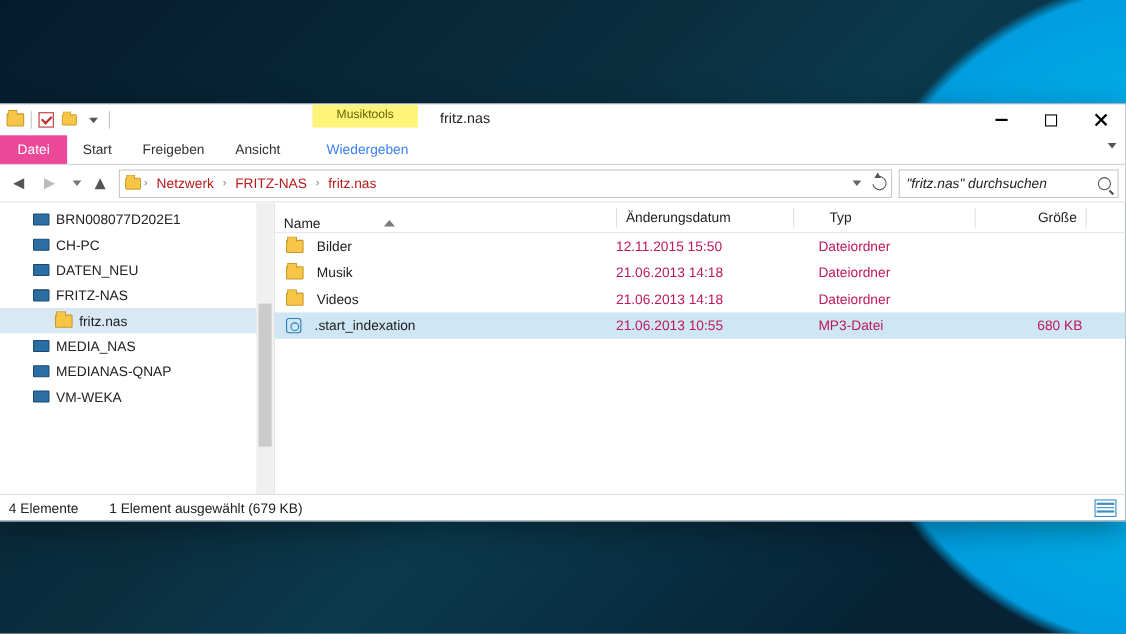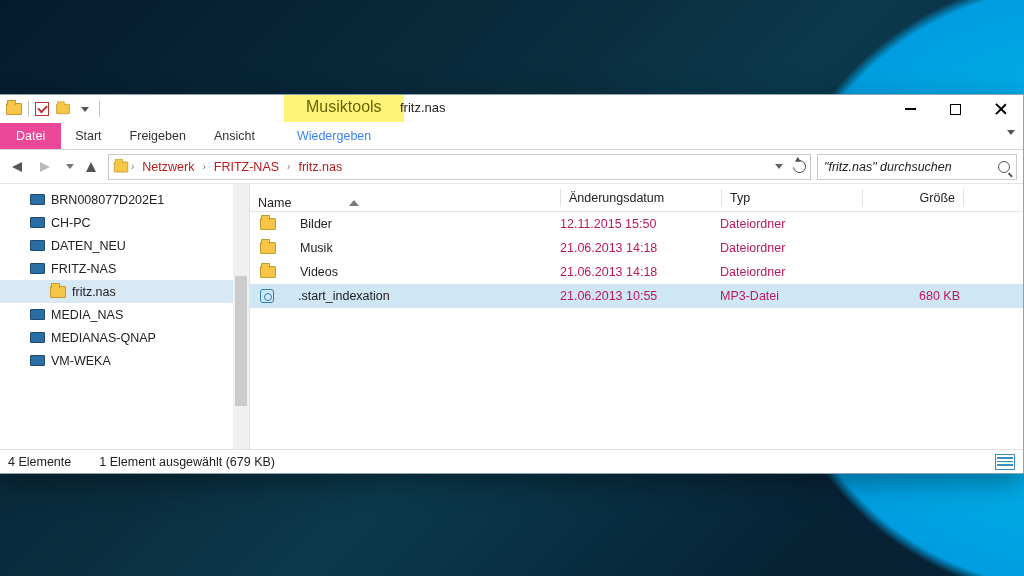--- a/index.html
+++ b/index.html
@@ -28,21 +28,21 @@
   
   .titlebar{height:28px;display:flex;align-items:center;background:#fff;}
   .qat{display:flex;align-items:center;gap:6px;padding:0 6px;}
   .folder-glyph{display:inline-block;width:16px;height:12px;background:#f8c646;border:1px solid #c79a2d;border-radius:1px;position:relative;}
   .folder-glyph::before{content:"";position:absolute;left:0;top:-4px;width:7px;height:4px;background:#f8c646;border:1px solid #c79a2d;border-bottom:none;border-radius:1px 1px 0 0;}
   .qat-sep{width:1px;height:16px;background:#c7c7c7;}
   .check-icon{width:14px;height:14px;border:1px solid #b33;position:relative;}
   .check-icon::after{content:"";position:absolute;left:2px;top:2px;width:7px;height:4px;border-left:2px solid #b33;border-bottom:2px solid #b33;transform:rotate(-45deg);}
   .chev-icon{width:0;height:0;border-left:4px solid transparent;border-right:4px solid transparent;border-top:5px solid #555;margin-left:4px;}
   .music-ctx{
-    position:absolute;left:284px;top:0;padding:3px 22px 6px;background:#fff47a;color:#676500;font-size:16px;
+    position:absolute;left:284px;top:0;padding:3px 22px 6px;background:#fff47a;color:#676500;font-size:11px;
   }
   .title-loc{position:absolute;left:400px;top:5px;font-size:13px;}
   .winctrls{margin-left:auto;display:flex;}
   .winctrl{width:45px;height:28px;display:flex;align-items:center;justify-content:center;}
   .min-bar{width:11px;height:1.5px;background:#000;}
   .max-box{width:11px;height:11px;border:1.5px solid #000;}
   .x-close{width:12px;height:12px;position:relative;}
   .x-close::before,.x-close::after{content:"";position:absolute;left:5px;top:-1px;width:1.5px;height:14px;background:#000;}
   .x-close::before{transform:rotate(45deg);}.x-close::after{transform:rotate(-45deg);}
 
@@ -79,28 +79,28 @@
   .tree-item.selected{background:#d8e8f5;}
   .computer-glyph{width:15px;height:11px;background:#2b6ea3;border:1px solid #1b4a70;border-radius:1px;}
   .navpane-scroll{position:absolute;right:0;top:0;width:16px;height:100%;background:#f0f0f0;}
   .navpane-scroll .thumb{position:absolute;left:2px;top:92px;width:12px;height:130px;background:#cbcbcb;}
 
   
   .listarea{flex:1;display:flex;flex-direction:column;}
   .cols{display:flex;align-items:center;height:28px;border-bottom:1px solid #e6e6e6;color:#2b5d83;position:relative;}
   .col{padding:0 8px;}
   .c-name{flex:0 0 310px;display:flex;align-items:center;gap:8px;margin-top:10px;}
-  .c-date{flex:0 0 160px;}.c-type{flex:0 0 140px;}.c-size{flex:0 0 100px;text-align:right;}
+  .c-date{flex:0 0 160px;}.c-type{flex:0 0 140px;margin-left:24px;}.c-size{flex:0 0 100px;text-align:right;}
   .colsep{width:1px;height:18px;background:#e1e1e1;}
   .sort-ar{width:0;height:0;border-left:5px solid transparent;border-right:5px solid transparent;border-bottom:6px solid #7a7a7a;margin-left:50px;}
   .rows{flex:1;}
   .row{display:flex;align-items:center;height:24px;}
   .row .c-date,.row .c-type,.row .c-size{color:#be185d;}
   .row.selected{background:#cfe6f5;}
-  .row .nm{display:flex;align-items:center;gap:24px;flex:0 0 310px;padding-left:10px;}
+  .row .nm{display:flex;align-items:center;gap:12px;flex:0 0 310px;padding-left:10px;}
   .music-ic{width:14px;height:14px;border:1.5px solid #2d7fb5;border-radius:3px;position:relative;}
   .music-ic::after{content:"";position:absolute;left:3px;top:3px;width:6px;height:6px;border:1.5px solid #2d7fb5;border-radius:50%;}
 
   
   .status{height:24px;border-top:1px solid #e0e0e0;display:flex;align-items:center;padding:0 8px;color:#555;gap:28px;}
   .status .viewbox{margin-left:auto;width:20px;height:16px;border:1.5px solid #3a8ec4;display:flex;flex-direction:column;justify-content:space-evenly;padding:1px;}
   .status .viewbox span{height:1.5px;background:#3a8ec4;}
 </style>
 </head>
 <body>

